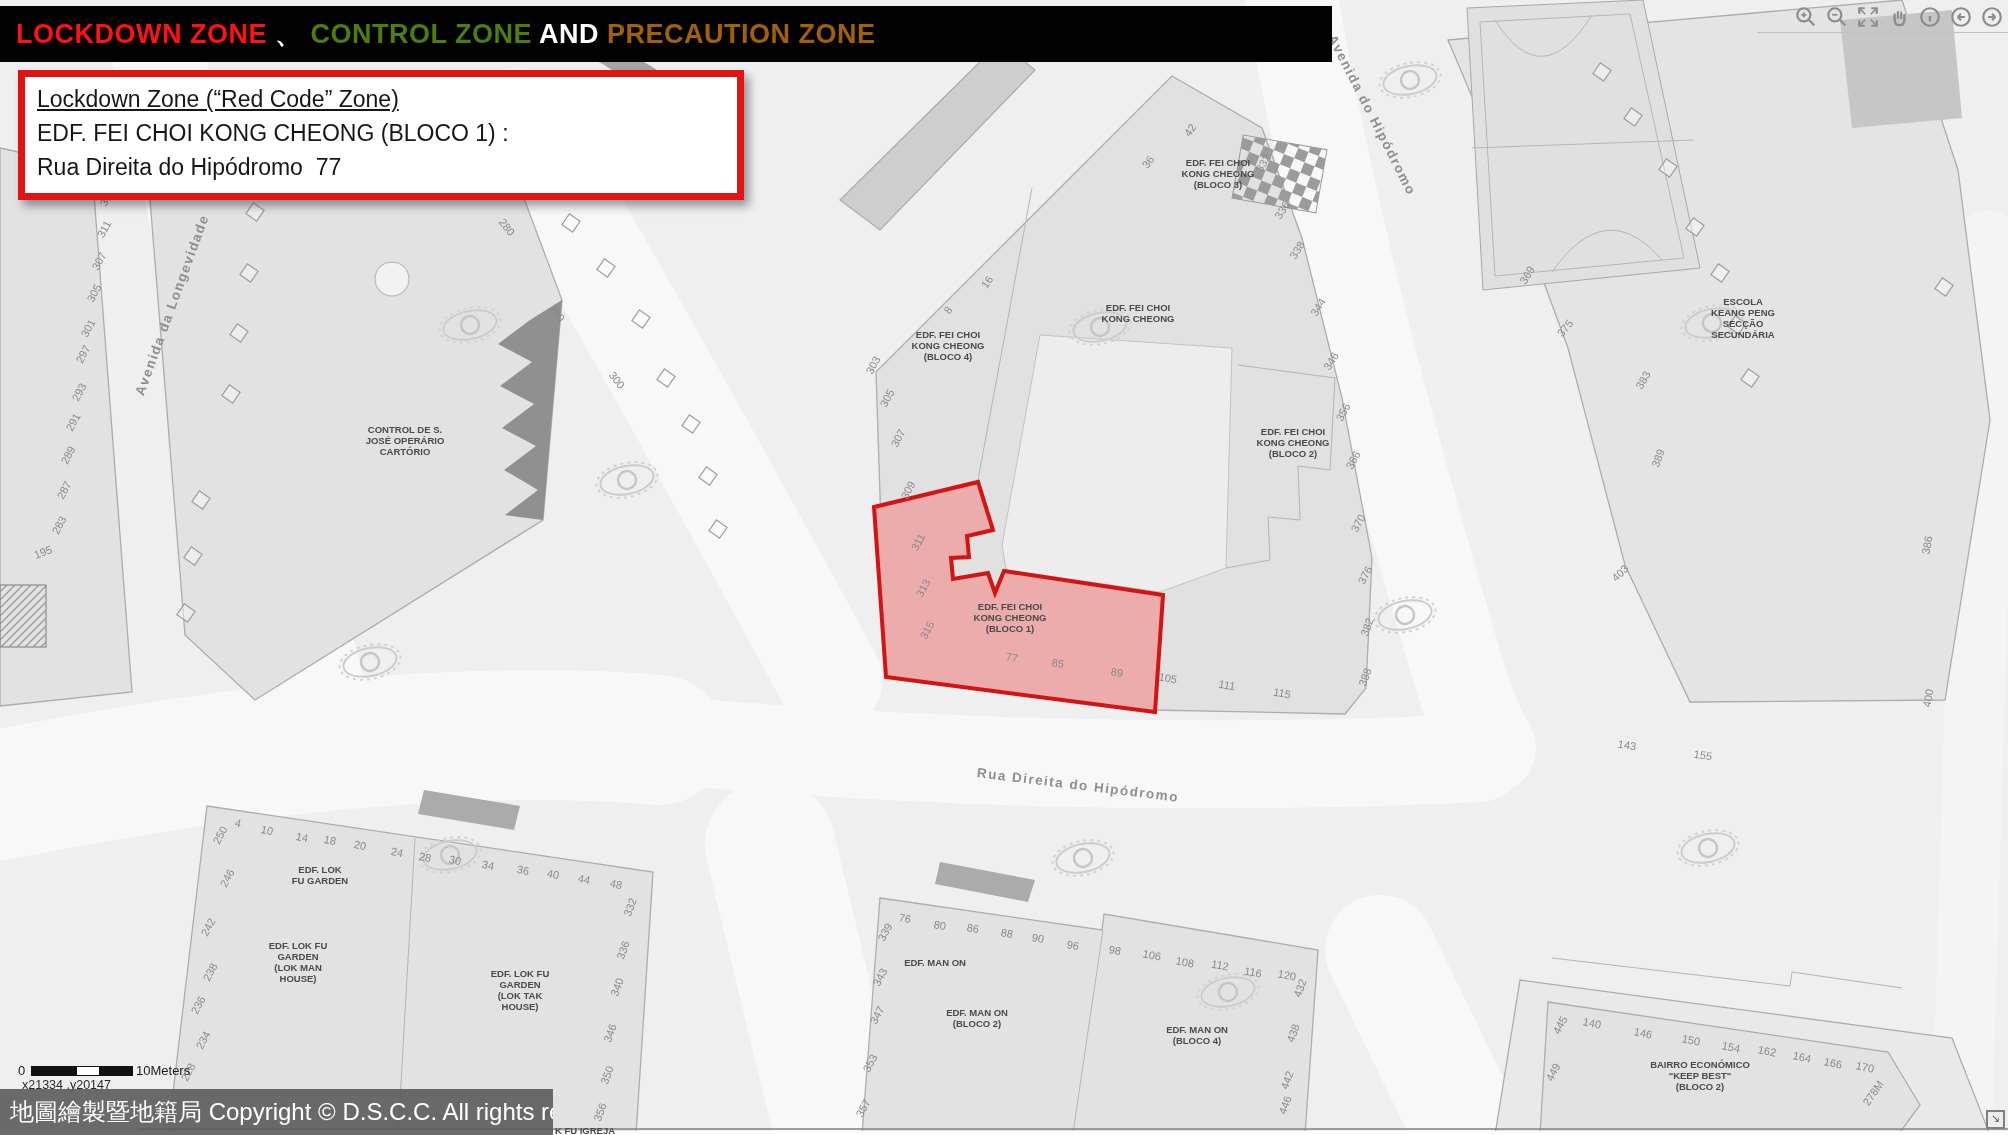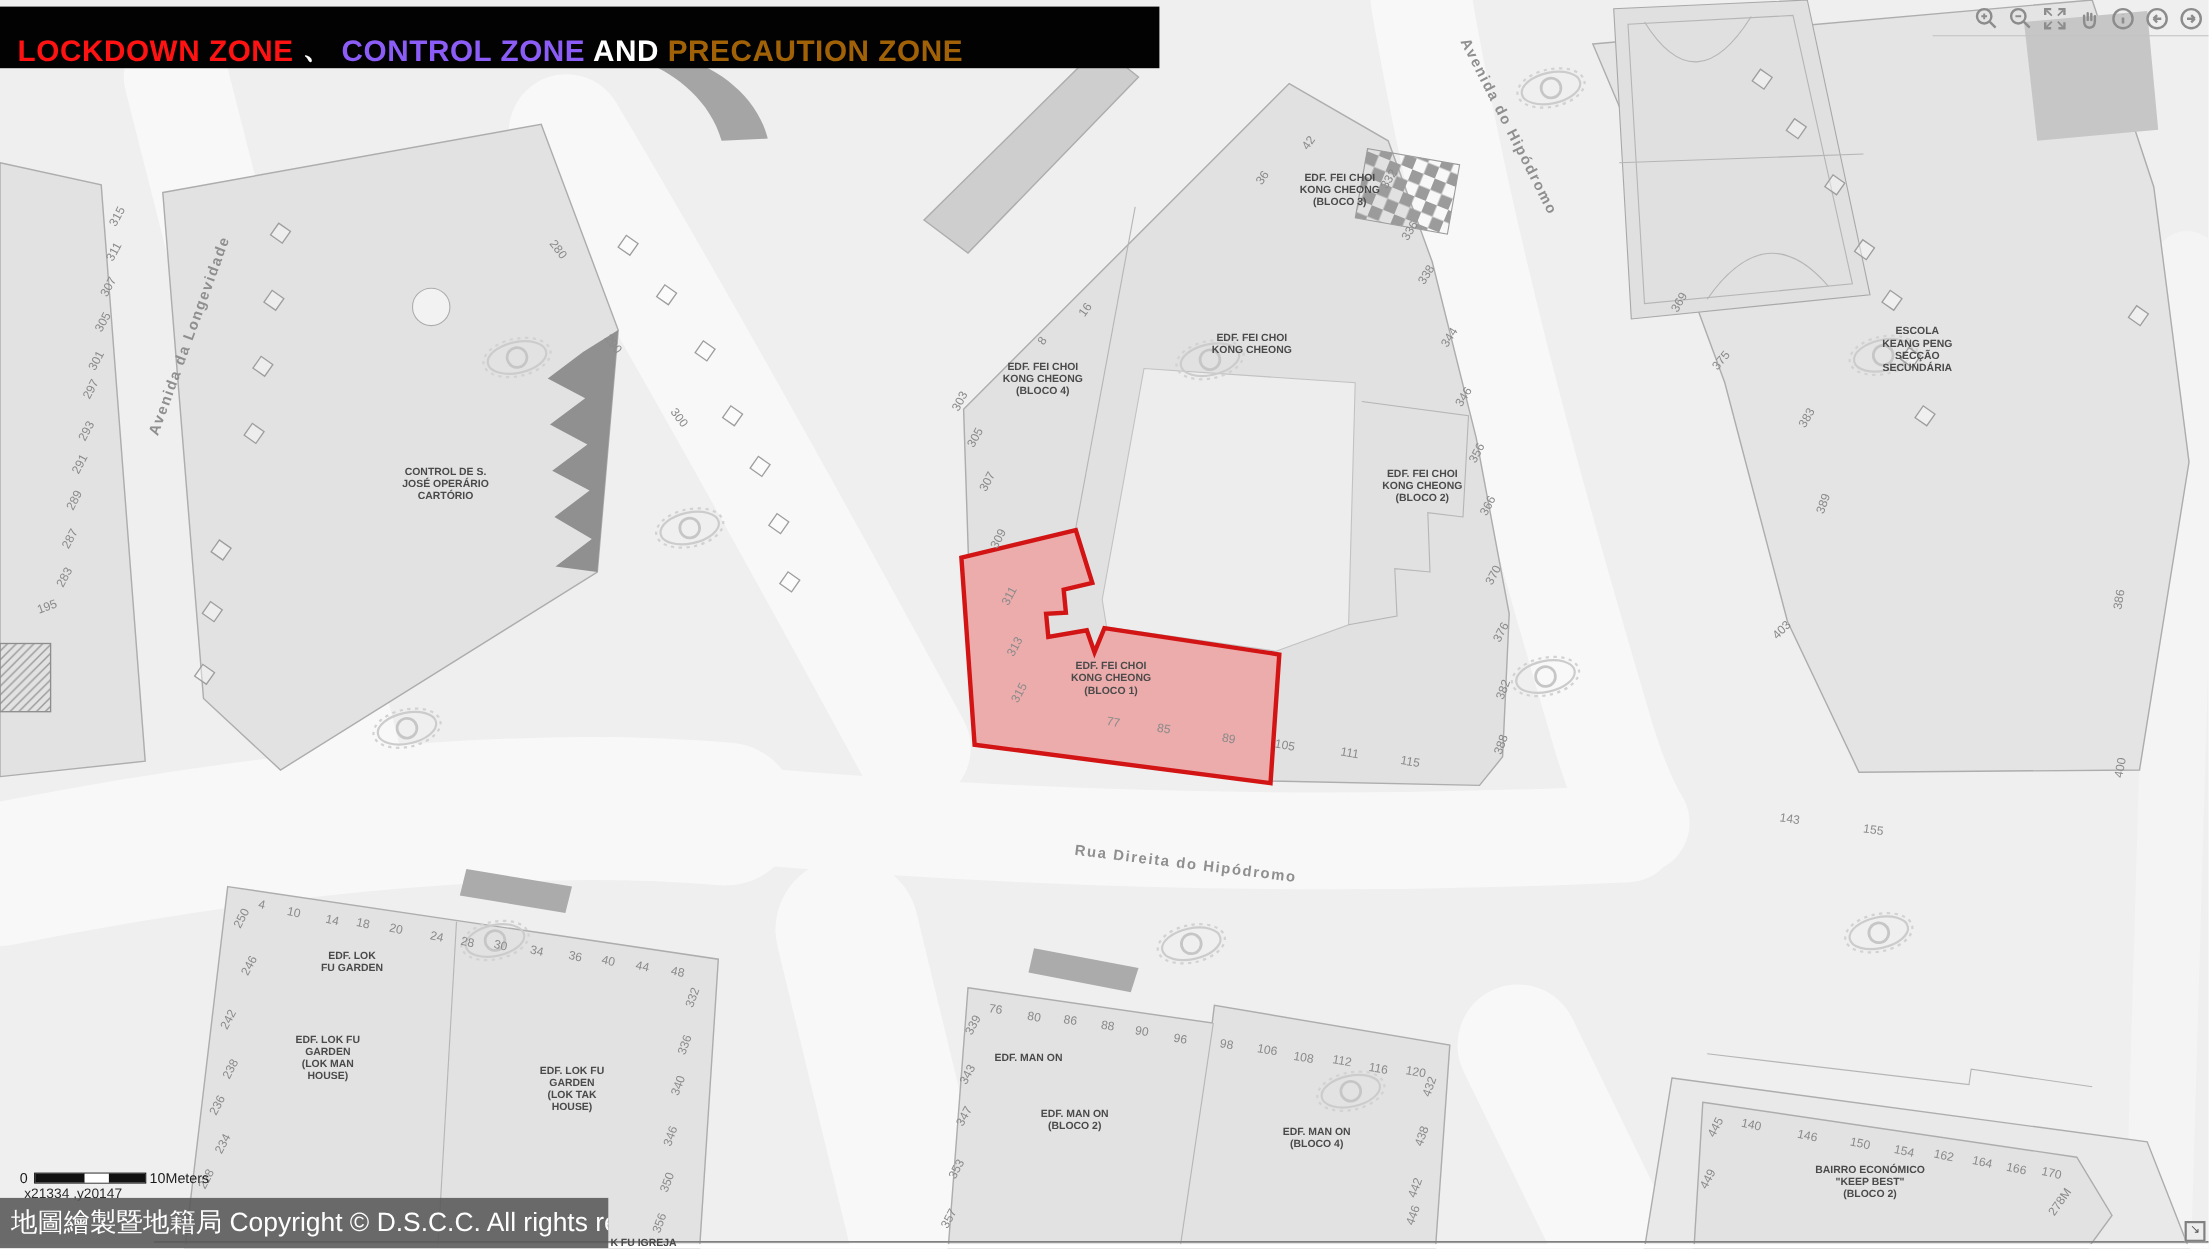--- a/index.html
+++ b/index.html
@@ -6,22 +6,22 @@
   #app{position:relative;width:2008px;height:1135px;background:#efefef;overflow:hidden;
        font-family:"Liberation Sans",sans-serif;}
   #map-canvas{position:absolute;left:0;top:0;z-index:1;}
   #labels{position:absolute;left:0;top:0;width:2008px;height:1135px;z-index:2;pointer-events:none;}
   .map-num{position:absolute;font-size:11px;color:#8a8a8a;white-space:nowrap;
            transform:translate(-50%,-50%) rotate(var(--r,0deg));}
   .map-bldg{position:absolute;font-size:9.5px;font-weight:bold;line-height:11px;color:#4a4a4a;
             text-align:center;white-space:pre-line;transform:translate(-50%,-50%);}
   .map-street{position:absolute;font-size:13.5px;font-weight:bold;color:#8f8f8f;letter-spacing:1.5px;
               white-space:nowrap;transform:translate(-50%,-50%) rotate(var(--r,0deg));}
-  #title-bar{position:absolute;left:0;top:6px;width:1054px;height:56px;background:#020202;z-index:7;
-             display:flex;align-items:flex-end;padding-left:16px;box-sizing:border-box;
+  #title-bar{position:absolute;left:0;top:6px;width:1332px;height:56px;background:#020202;z-index:7;
+             display:flex;align-items:center;padding-left:16px;box-sizing:border-box;
              font-size:27px;font-weight:bold;letter-spacing:.5px;white-space:pre;}
   #info-box{position:absolute;left:18px;top:70px;width:688px;background:#ffffff;
             border:7px solid #e01414;z-index:8;padding:5px 12px 9px 12px;
             box-shadow:5px 6px 9px rgba(0,0,0,.38);}
   #info-box .line{font-size:23px;line-height:34px;color:#161616;white-space:pre;}
   #info-box .line.u{text-decoration:underline;}
   #toolbar{position:absolute;right:4px;top:5px;z-index:6;display:flex;gap:7px;}
   .tool{width:24px;height:24px;cursor:pointer;}
   .tool svg{width:24px;height:24px;}
   #toolbar-underline{position:absolute;left:1757px;top:32px;width:251px;height:1px;background:#c2c2c2;z-index:6;}
@@ -344,22 +344,27 @@
 (BLOCO 4)</div>
       <div class="map-bldg" style="left: 1700px; top: 1075px;">BAIRRO ECONÓMICO
 "KEEP BEST"
 (BLOCO 2)</div>
       <div class="map-bldg" style="left: 585px; top: 1130px;">K FU IGREJA</div>
       <div class="map-street" style="left: 172px; top: 305px; --r: -70deg;">Avenida da Longevidade</div>
       <div class="map-street" style="left: 1372px; top: 115px; --r: 63deg;">Avenida do Hipódromo</div>
       <div class="map-street" style="left: 1078px; top: 785px; --r: 7deg;">Rua Direita do Hipódromo</div>
     </div>
 
-  <div id="title-bar"><span style="color: rgb(255, 18, 18);">LOCKDOWN ZONE </span><span style="color: rgb(255, 255, 255);">、 </span><span style="color: #8b5cf6;">CONTROL ZONE</span><span style="color: rgb(255, 255, 255);"> AND </span><span style="color: #a16207;">PRECAUTION ZONE</span></div>
-
+  <div id="title-bar"><span style="color: rgb(255, 18, 18);">LOCKDOWN ZONE </span><span style="color: rgb(255, 255, 255);">、 </span><span style="color: #4d7c0f;">CONTROL ZONE</span><span style="color: rgb(255, 255, 255);"> AND </span><span style="color: #a16207;">PRECAUTION ZONE</span></div>
+
+  <div id="info-box">
+    <div class="line u">Lockdown Zone (“Red Code” Zone)</div>
+    <div class="line">EDF. FEI CHOI KONG CHEONG (BLOCO 1) :</div>
+    <div class="line">Rua Direita do Hipódromo  77</div>
+  </div>
 
   <div id="toolbar">
     <span class="tool">
       <svg viewBox="0 0 22 22" fill="none" stroke="#8c8c8c" stroke-width="2">
         <circle cx="9" cy="9" r="6"></circle>
           <path d="M13.5,13.5 L18.5,18.5"></path>
         <path d="M9,6.6 V11.4 M6.6,9 H11.4" stroke-width="1.6"></path>
       </svg>
     </span>
     <span class="tool">

